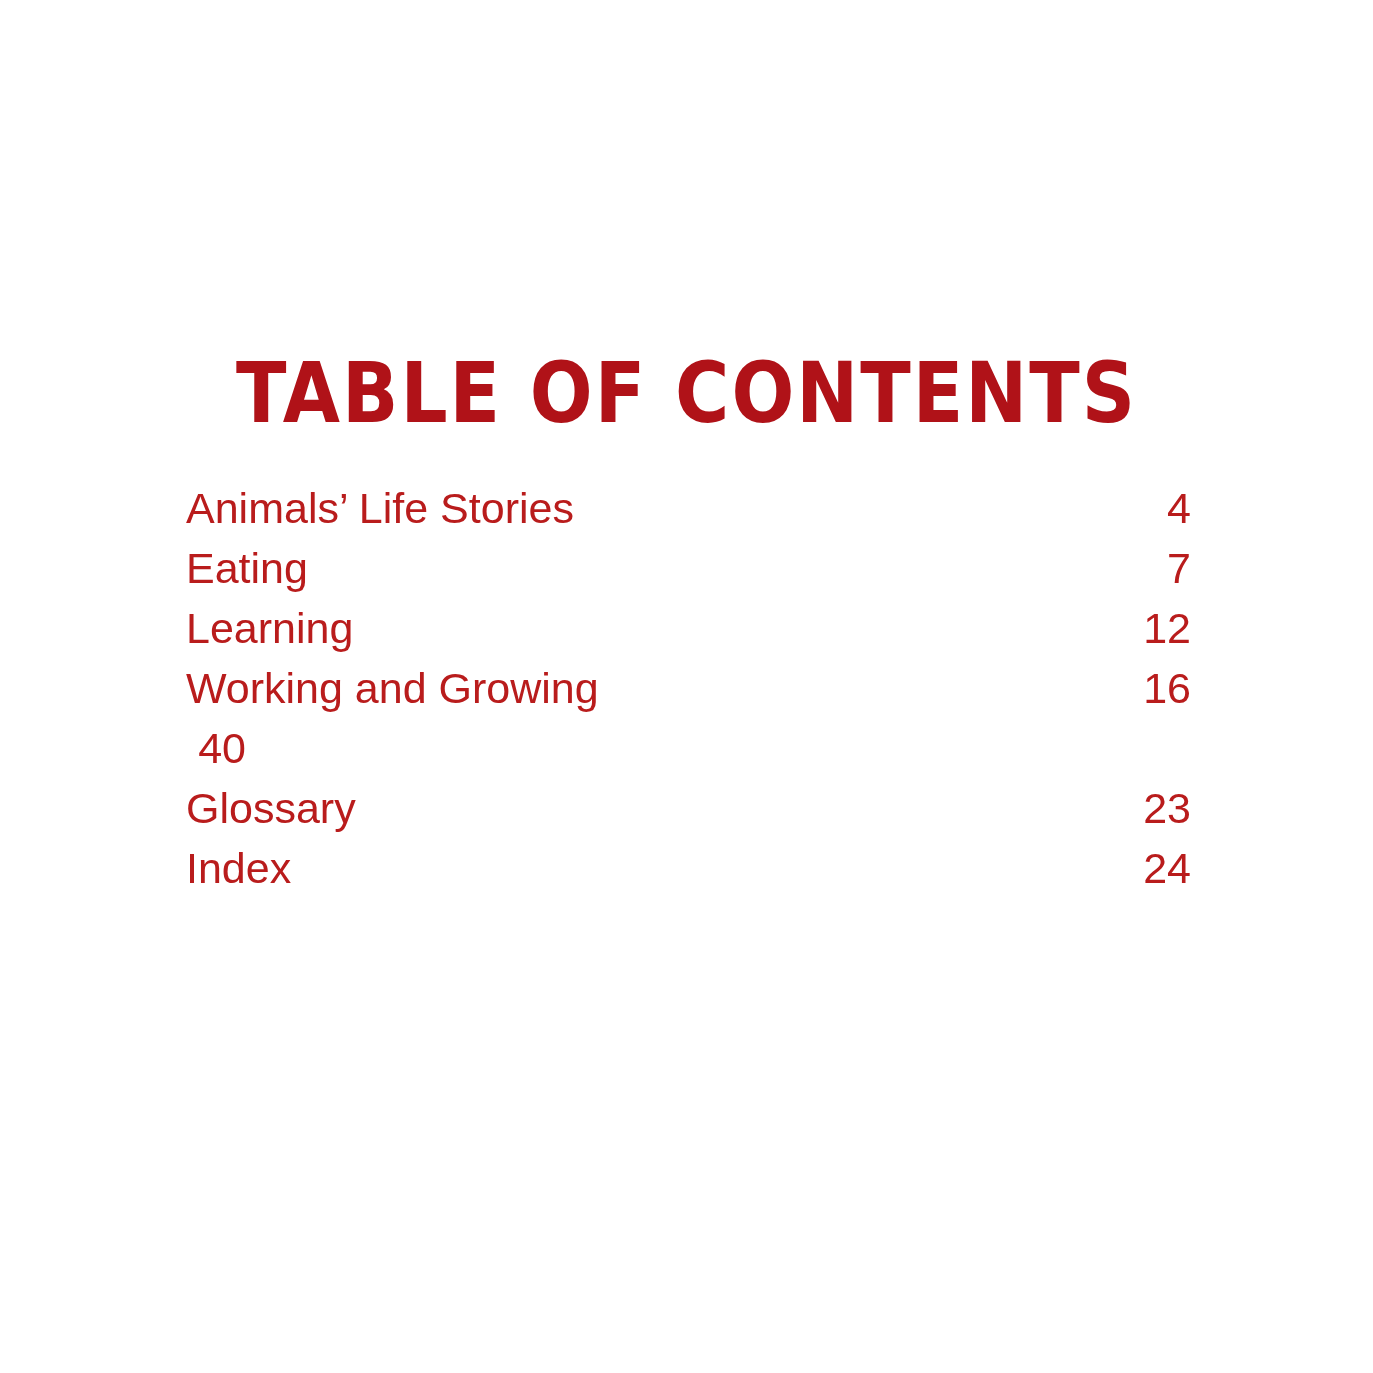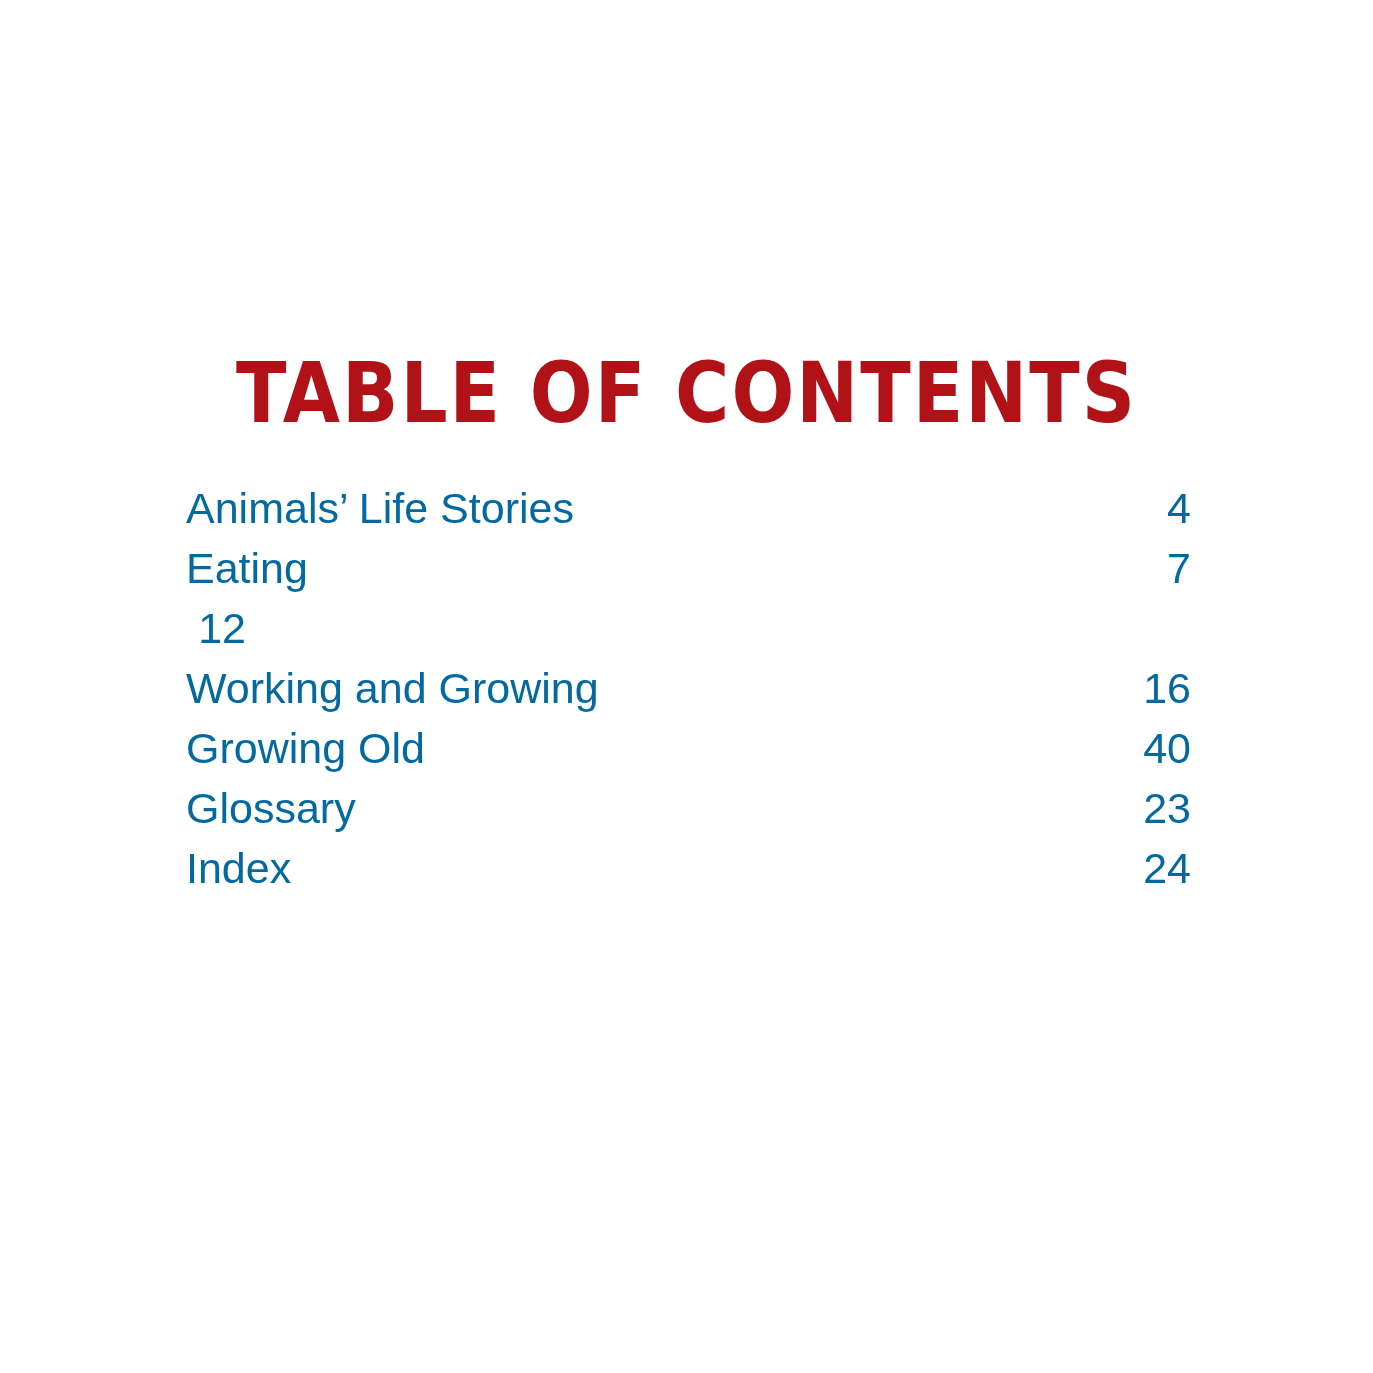--- a/index.html
+++ b/index.html
@@ -40,21 +40,21 @@
     position: absolute;
     left: 186px;
     top: 478px;
     width: 1005px;
   }
   .toc-row {
     display: flex;
     align-items: baseline;
     justify-content: space-between;
     height: 60px;
-    color: #0369a1;
+    color: #b91c1c;
     font-size: 43px;
     line-height: 60px;
   }
   .toc-label {
     white-space: nowrap;
   }
   .toc-page {
     white-space: nowrap;
     text-align: right;
     min-width: 60px;
@@ -73,31 +73,31 @@
         <span class="toc-page">4</span>
       </div>
 
       <div class="toc-row">
         <span class="toc-label">Eating</span>
         <span class="toc-page">7</span>
       </div>
 
 
       <div class="toc-row">
+        <span class="toc-label">Learning</span>
         <span class="toc-page">12</span>
       </div>
 
       <div class="toc-row">
         <span class="toc-label">Working and Growing</span>
         <span class="toc-page">16</span>
       </div>
 
 
       <div class="toc-row">
-        <span class="toc-label">Growing Old</span>
         <span class="toc-page">40</span>
       </div>
 
       <div class="toc-row">
         <span class="toc-label">Glossary</span>
         <span class="toc-page">23</span>
       </div>
 
       <div class="toc-row">
         <span class="toc-label">Index</span>

